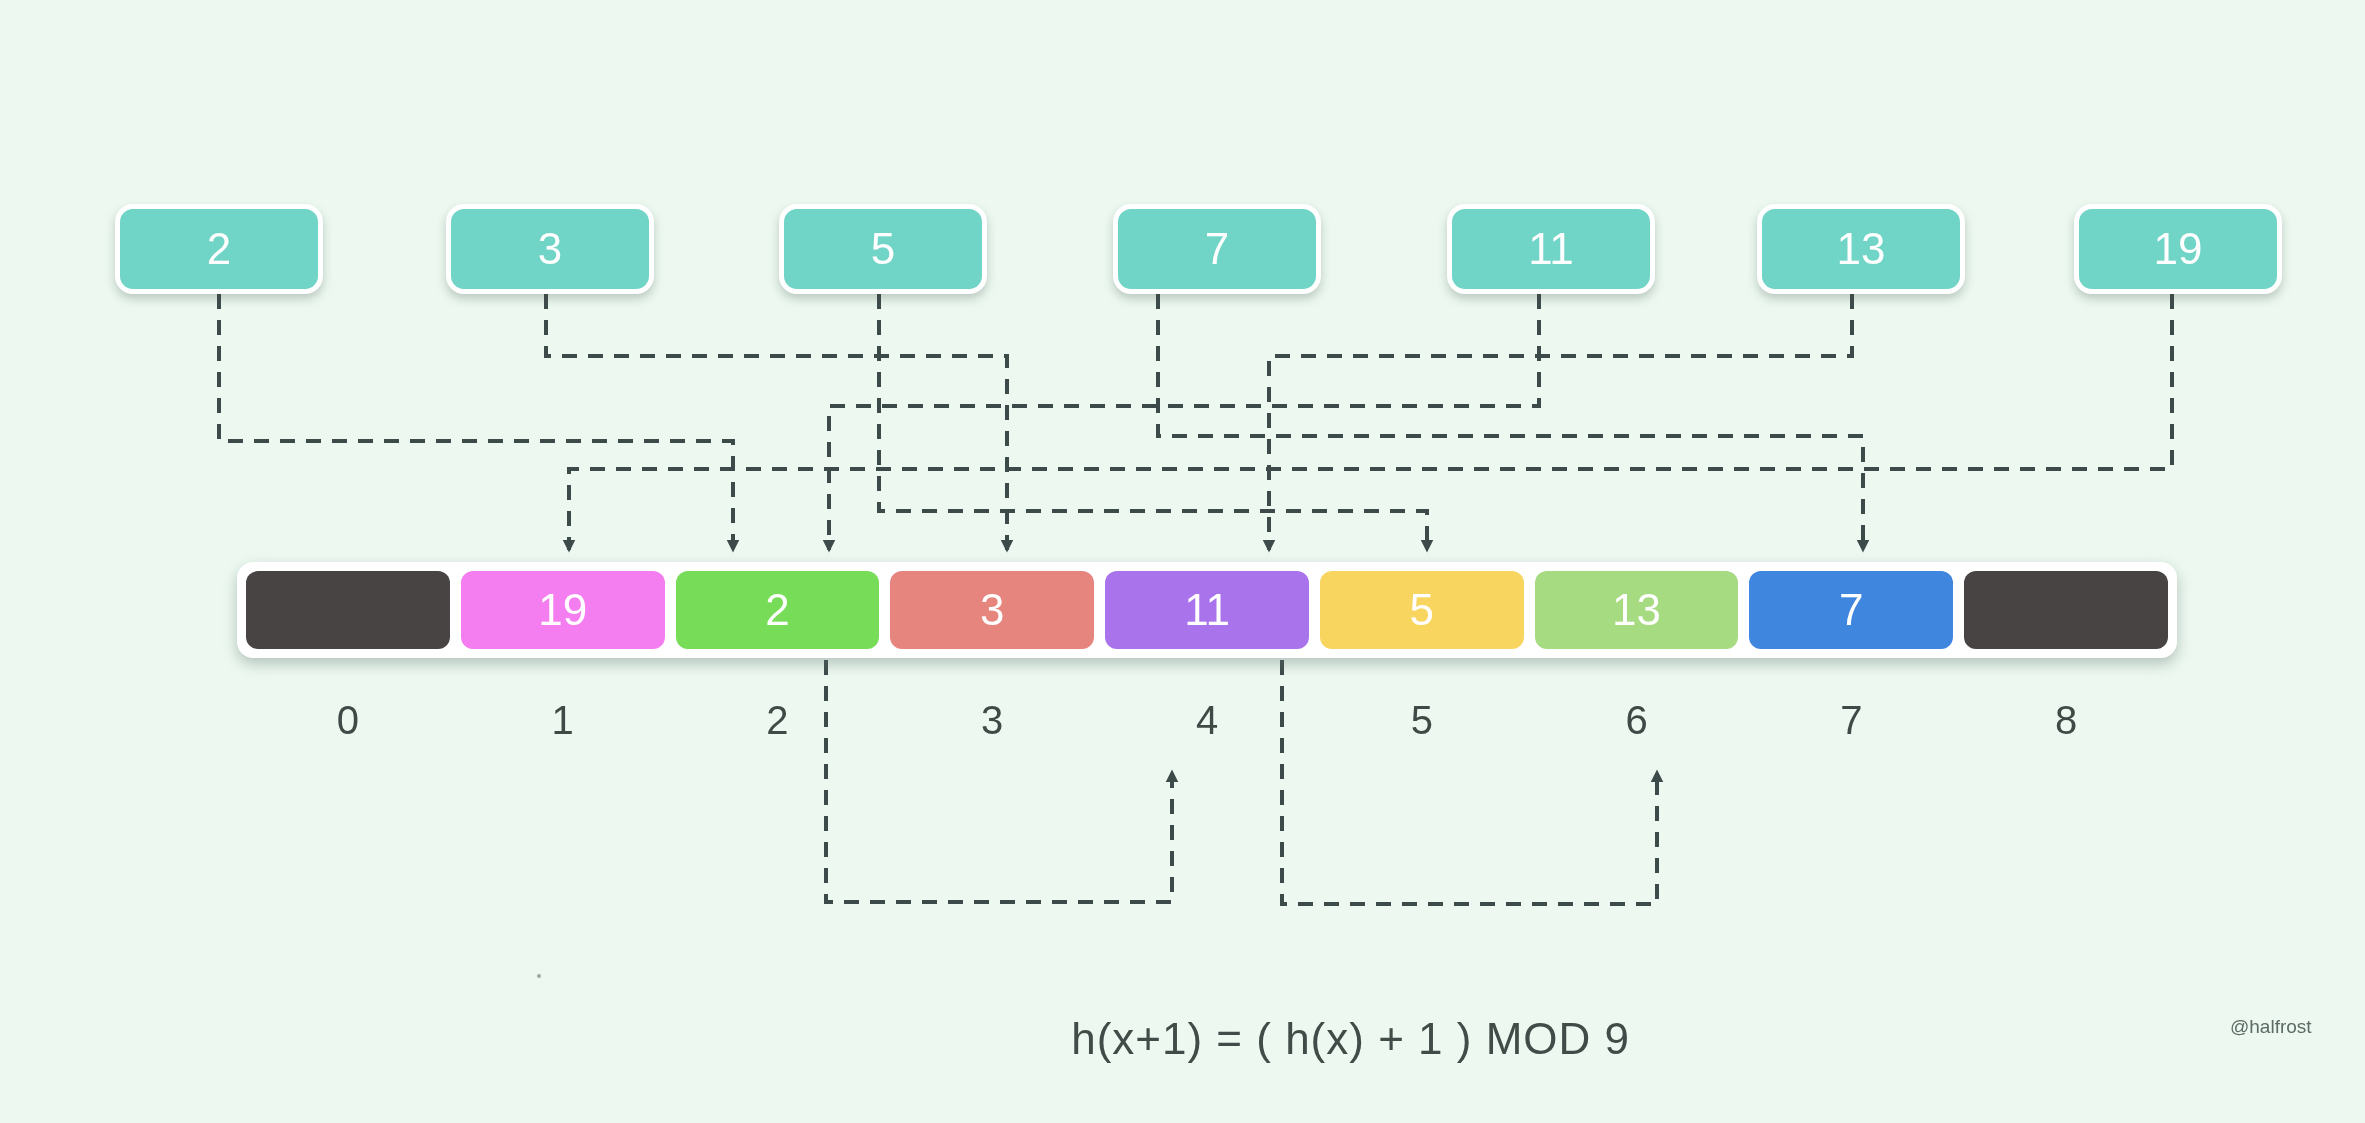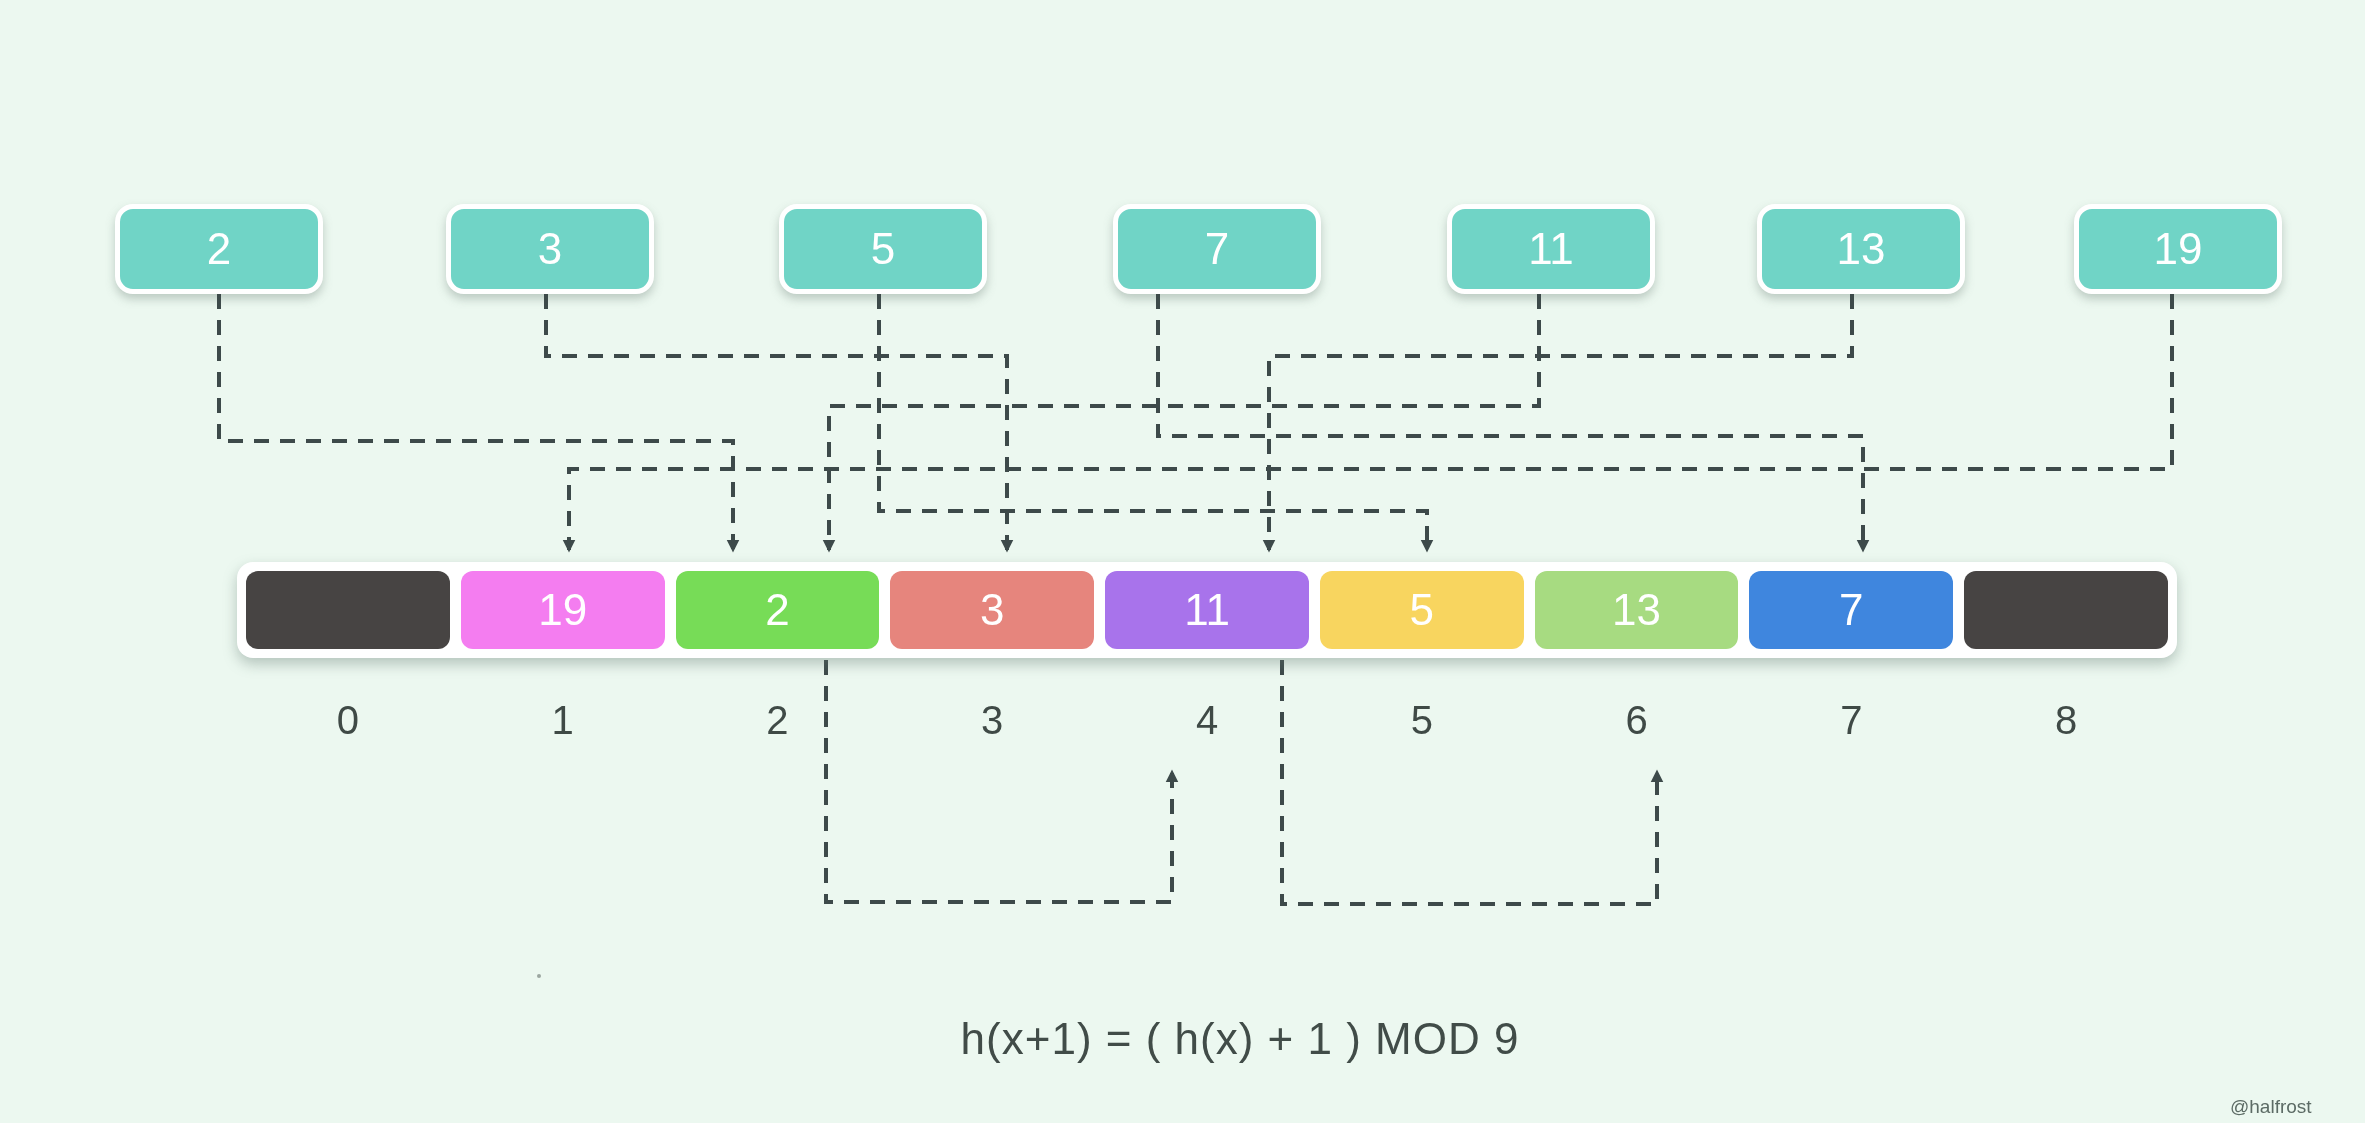--- a/index.html
+++ b/index.html
@@ -36,23 +36,23 @@
     display:flex;align-items:center;justify-content:center;
     color:#ffffff;font-size:44px;
   }
   .index-row{
     position:absolute;left:246px;top:698px;width:1922px;
     display:flex;gap:11px;
   }
   .index-label{flex:1;text-align:center;font-size:40px;color:#3f4a46;}
   .formula{
     position:absolute;left:850px;top:1014px;width:780px;
-    text-align:center;font-size:44px;color:#414c48;letter-spacing:1px;
+    text-align:right;font-size:44px;color:#414c48;letter-spacing:1px;
   }
-  .watermark{position:absolute;left:2230px;top:1096px;font-size:19px;color:#5c6b65;}
+  .watermark{position:absolute;left:2230px;top:1016px;font-size:19px;color:#5c6b65;}
   .artifact-dot{
     position:absolute;left:537px;top:974px;width:4px;height:4px;
     background:rgba(90,100,95,.55);border-radius:50%;
   }
 </style>
 </head>
 <body>
 
 <div class="canvas">
 

